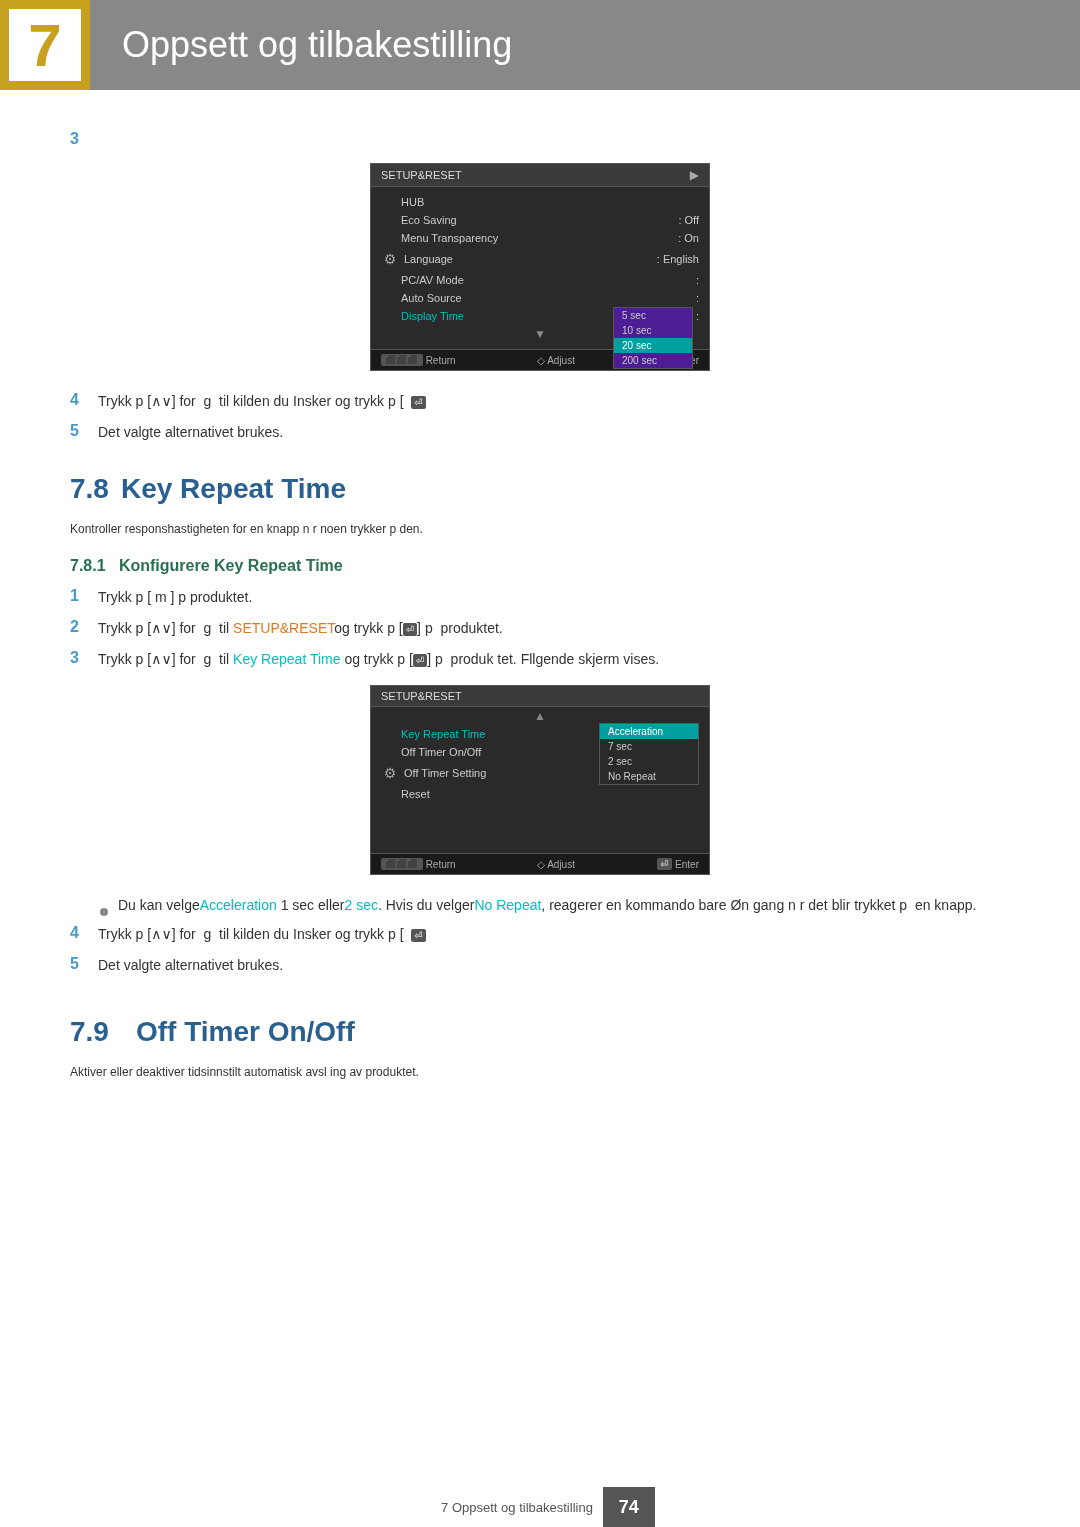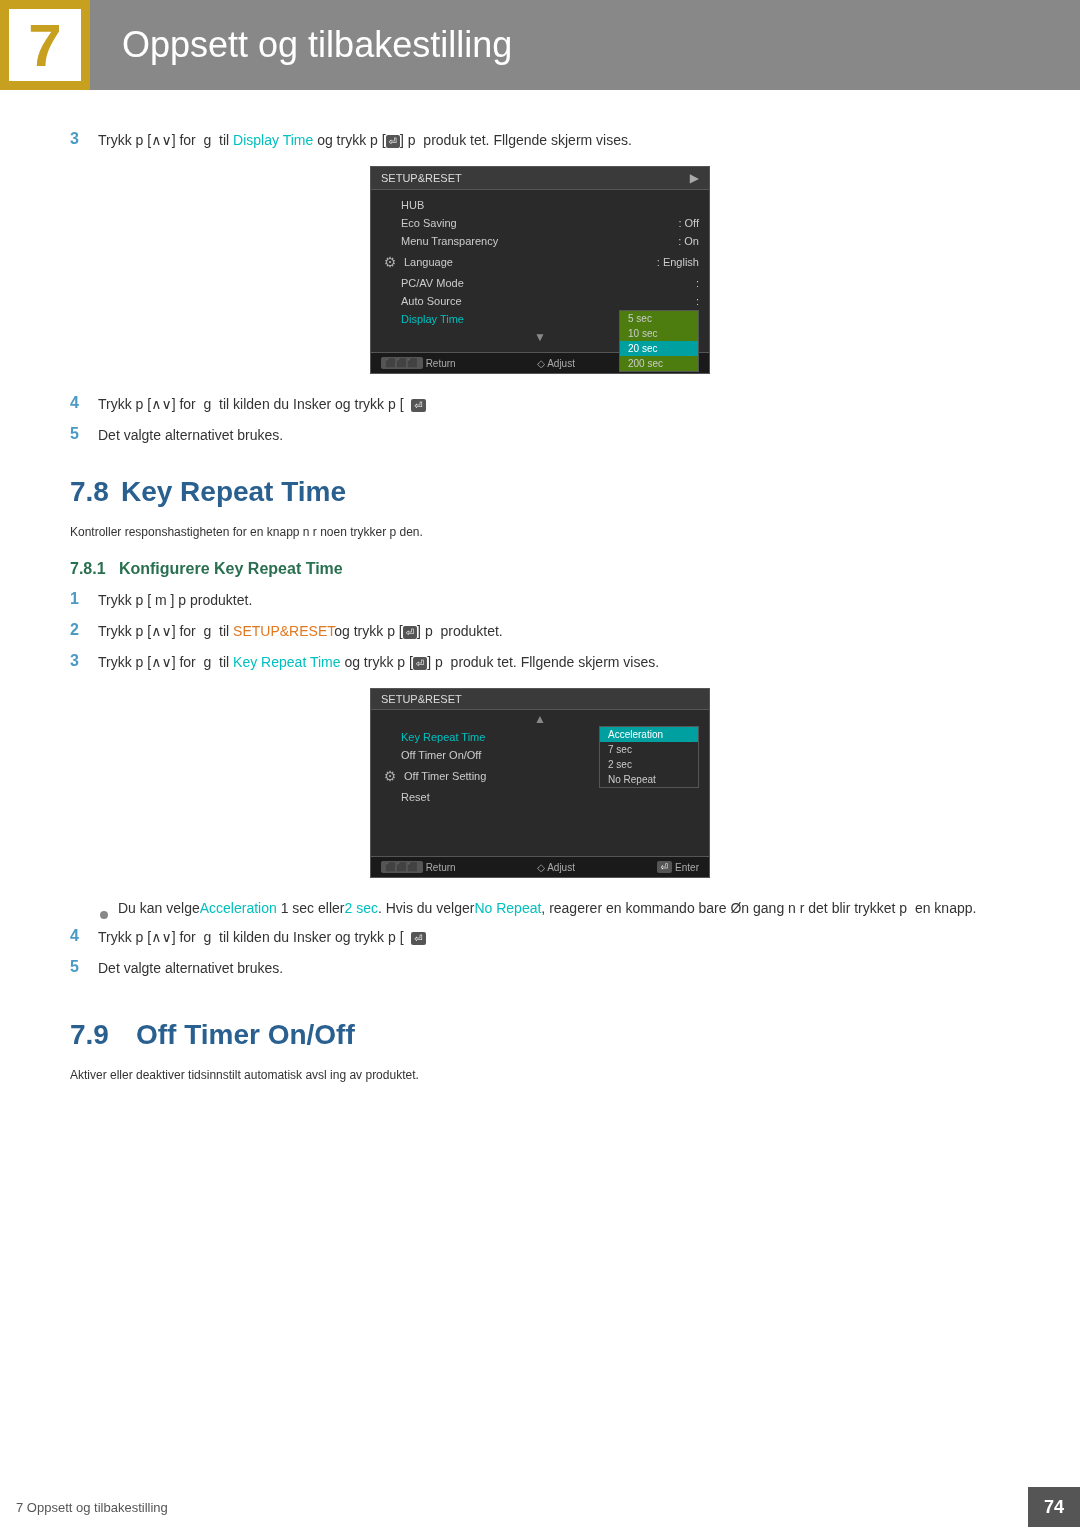--- a/index.html
+++ b/index.html
@@ -148,23 +148,23 @@
     }
     .osd-row-label {
       flex: 1;
     }
     .osd-row-value {
       color: #ccc;
       margin-left: 5px;
     }
     .osd-dropdown {
       position: absolute;
-      right: 10px;
+      right: 16px;
       top: 0;
-      background: #4d7c0f;
+      background: #4c1d95;
       border: 1px solid #555;
       min-width: 80px;
     }
     .osd-dropdown-item {
       padding: 2px 8px;
       color: #ccc;
       font-size: 10px;
     }
     .osd-dropdown-item.selected {
       background: #00a0a0;
@@ -241,21 +241,21 @@
 
     
     .page-footer {
       position: absolute;
       bottom: 0;
       left: 0;
       right: 0;
       height: 40px;
       display: flex;
       align-items: center;
-      justify-content: space-between;
+      justify-content: center;
       padding: 0 0 0 16px;
     }
     .footer-text {
       font-size: 13px;
       color: #555;
       padding-right: 10px;
     }
     .footer-page-box {
       background: #555;
       color: #fff;
@@ -296,23 +296,20 @@
   </div>
   <div class="chapter-title-area">
     <span class="chapter-title">Oppsett og tilbakestilling</span>
   </div>
 </div>
 
 <div class="content">
 
   <div class="step">
     <span class="step-num">3</span>
-    <span class="step-text">
-      Trykk p [∧∨] for &nbsp;g &nbsp;til <span class="highlight-cyan">Display Time</span> og trykk p [<span style="background:#555;color:#fff;padding:1px 3px;border-radius:2px;font-size:10px;">⏎</span>] p &nbsp;produk tet. Fllgende skjerm vises.
-    </span>
   </div>
 
   <div class="osd-container">
     <div class="osd-screen">
       <div class="osd-title-bar">
         <span>SETUP&amp;RESET</span>
         <span class="osd-arrow-right">▶</span>
       </div>
       <div class="osd-menu">
         <div class="osd-row">

